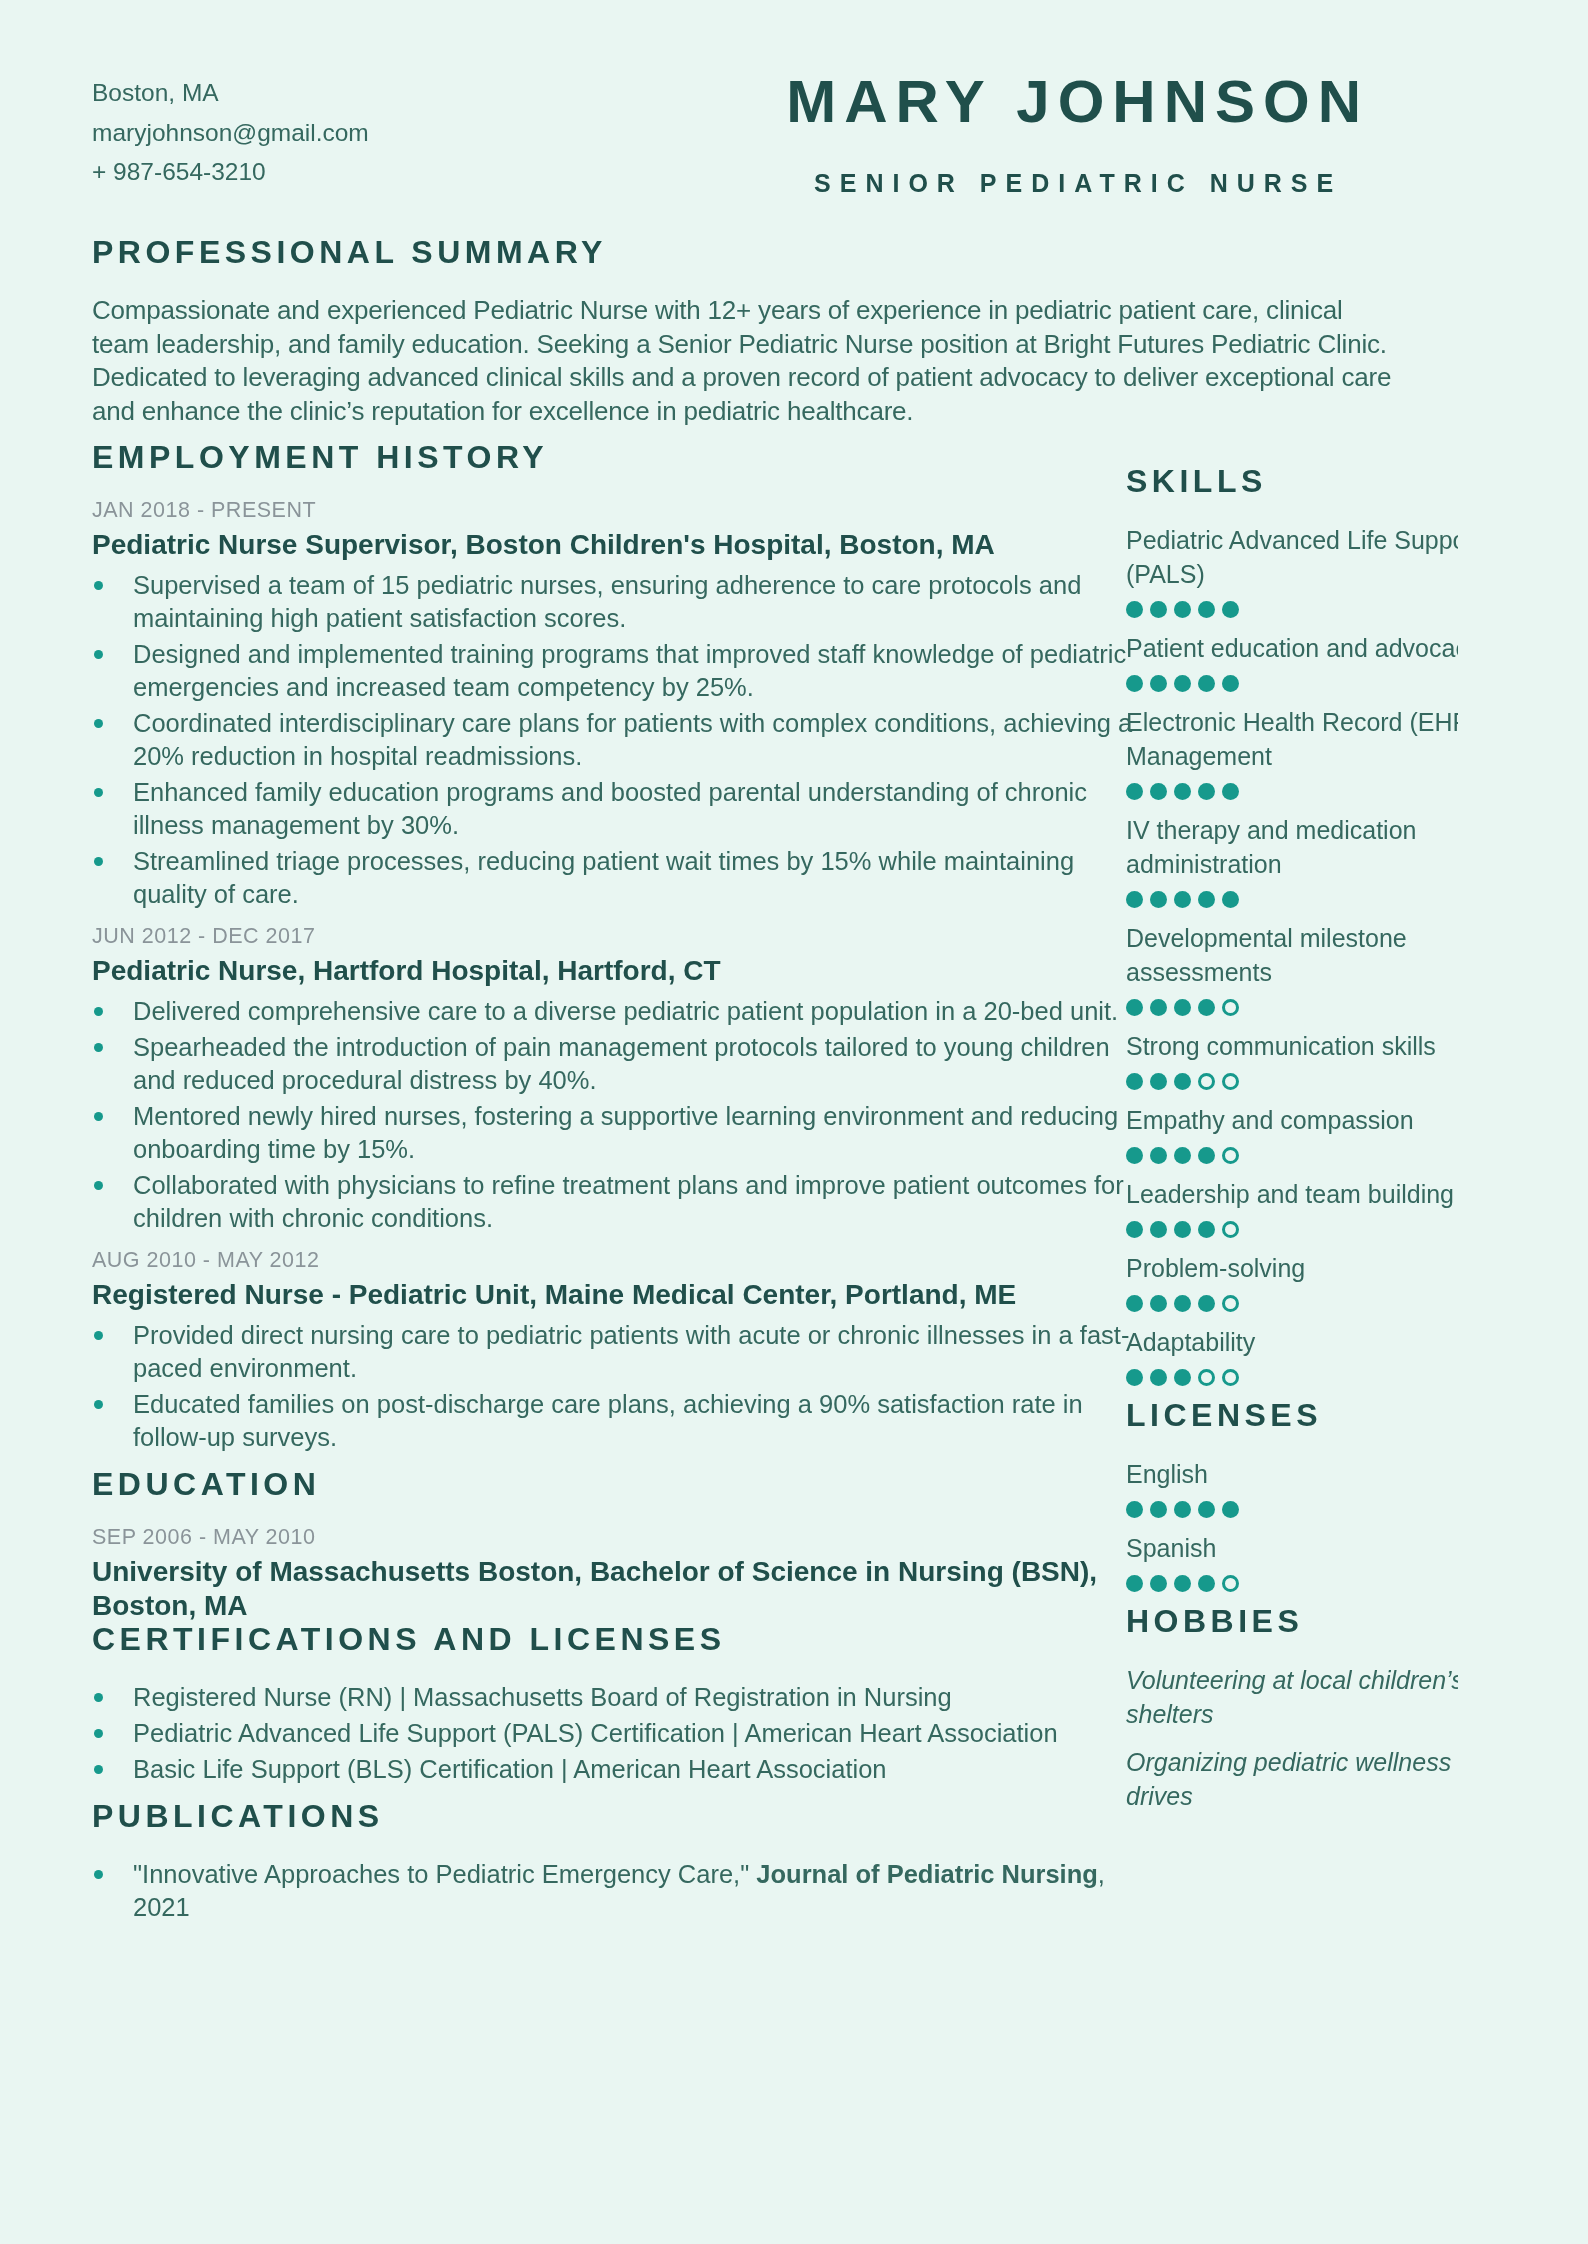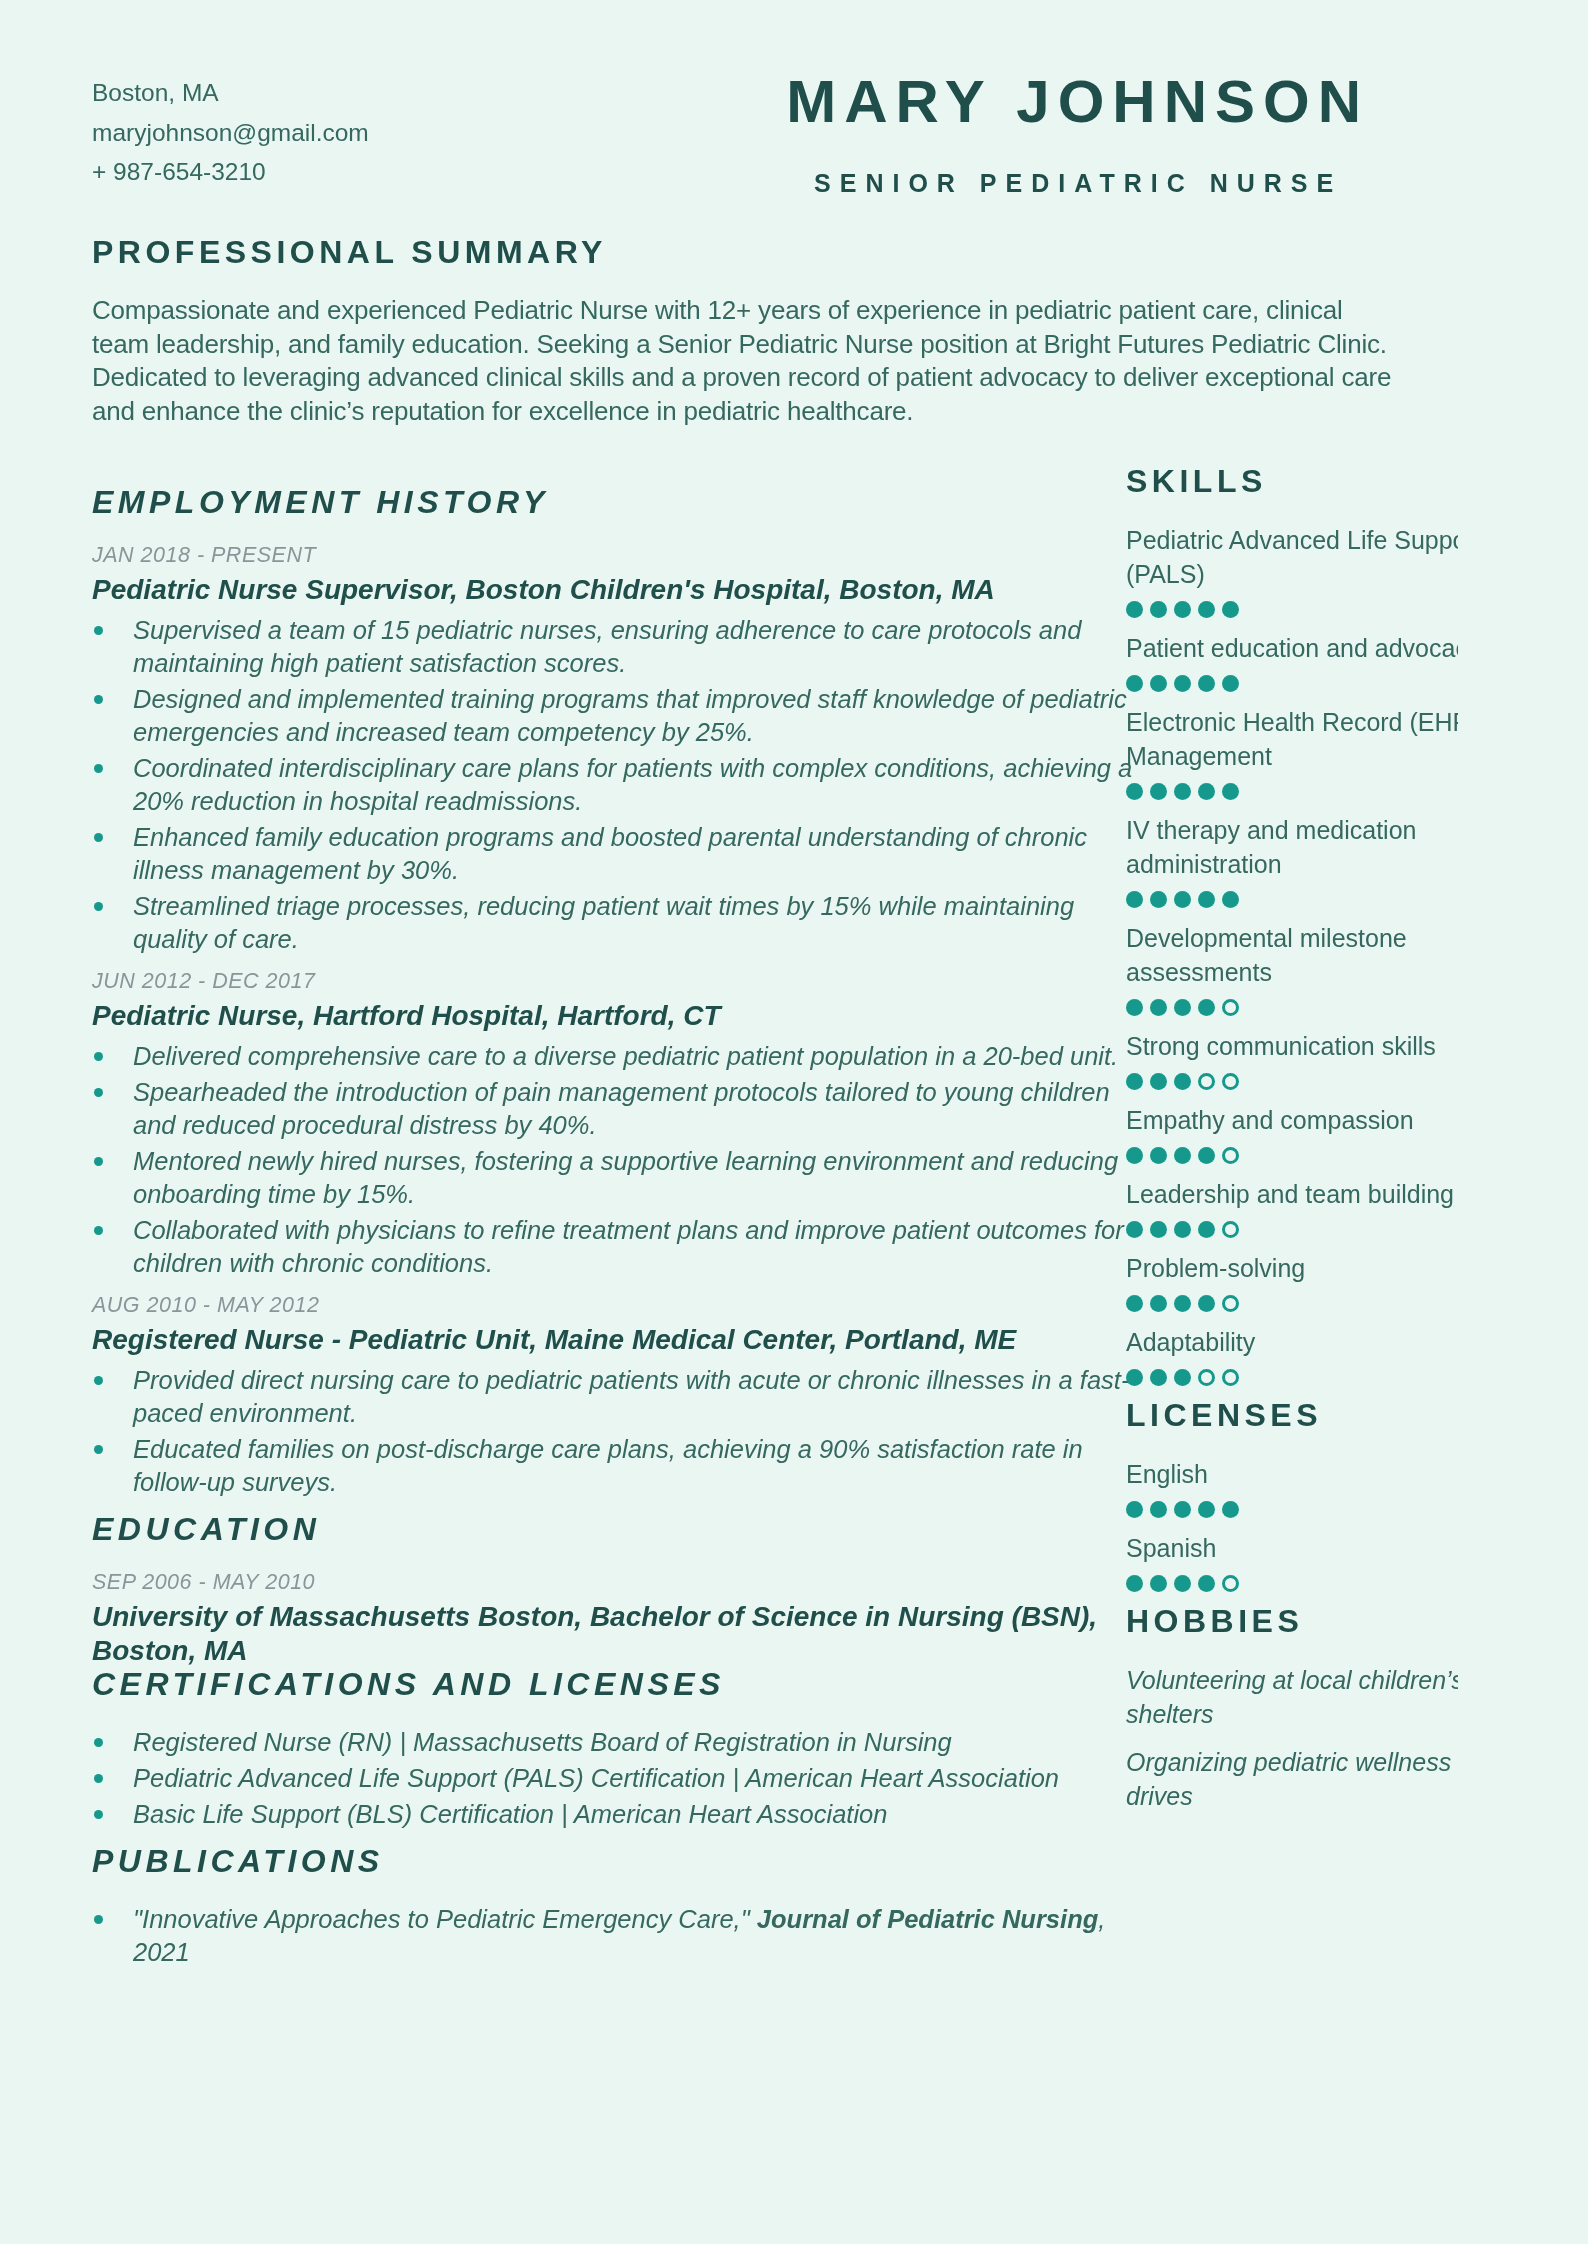--- a/index.html
+++ b/index.html
@@ -35,21 +35,21 @@
     font-size: 32px; line-height: 32px; font-weight: 800;
     letter-spacing: 4.5px; color: var(--heading, #204f4b);
     margin: 0 0 26px 0;
   }
   .gap-left { margin-top: 56px; }
   .gap-right { margin-top: 44px; }
 
   .summary-block { position: absolute; left: 92px; top: 236px; width: 1312px; }
   .summary-block p { margin: 0; font-size: 26px; line-height: 33.5px; letter-spacing: -0.2px; }
 
-  .col-left { position: absolute; left: 92px; top: 486px; width: 1060px; font-style: italic; }
+  .col-left { position: absolute; left: 92px; top: 441px; width: 1060px; }
   .col-right { position: absolute; left: 1126px; top: 465px; width: 378px; }
 
   .job-date {
     font-size: 21.5px; line-height: 22px; letter-spacing: 0.5px;
     color: var(--date, #8a9499); margin: 0 0 7px 0;
   }
   .job-title {
     font-size: 28px; line-height: 34px; font-weight: 700;
     color: var(--heading, #204f4b); margin: 0 0 7px 0;
   }

